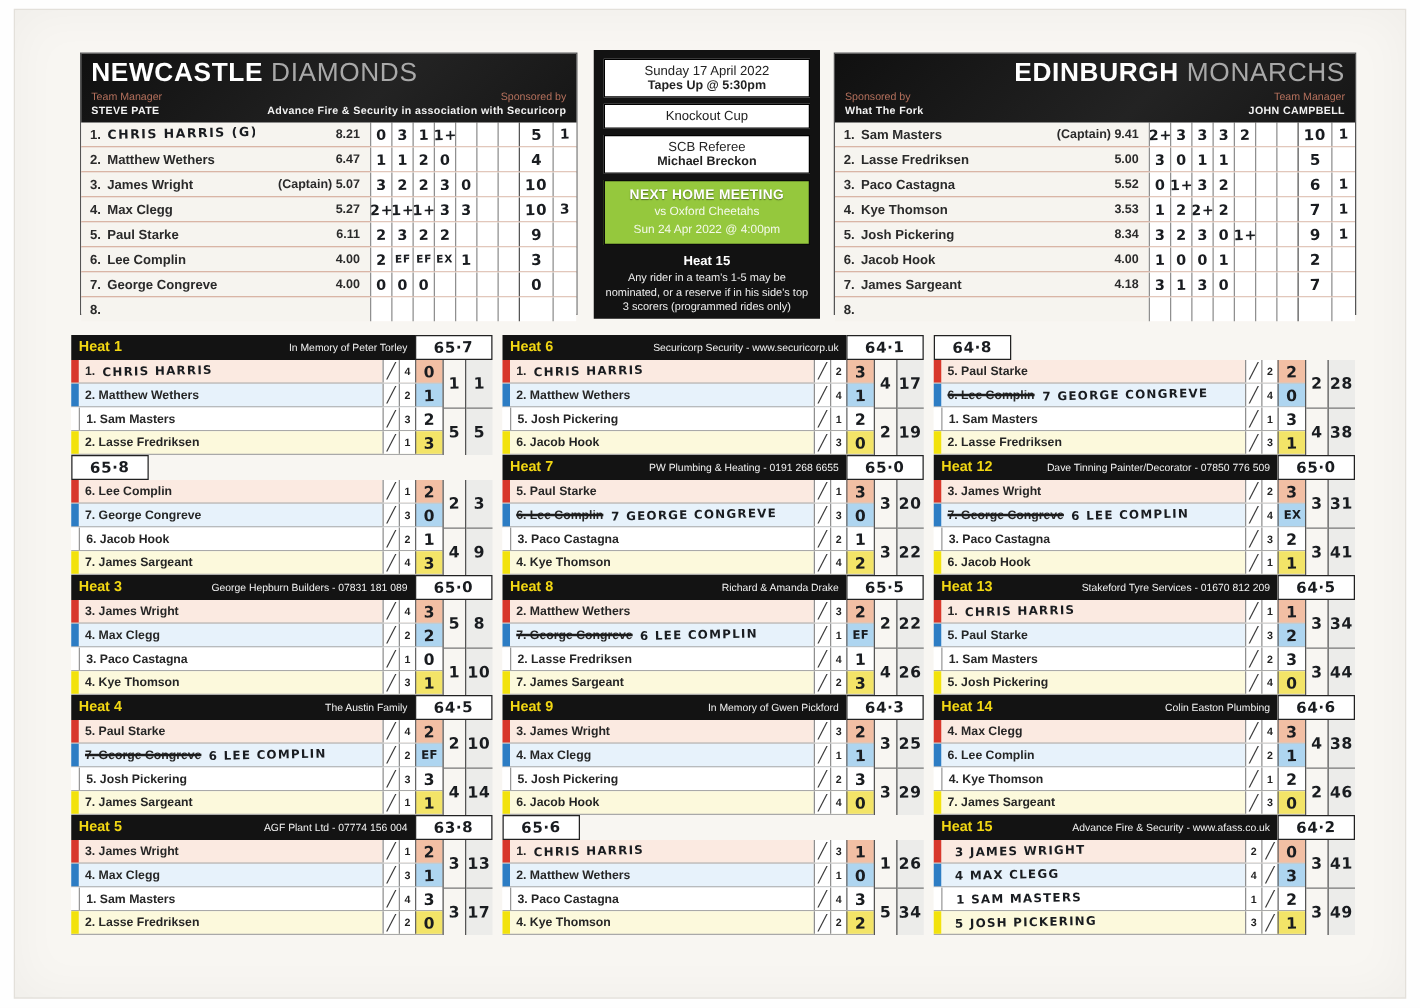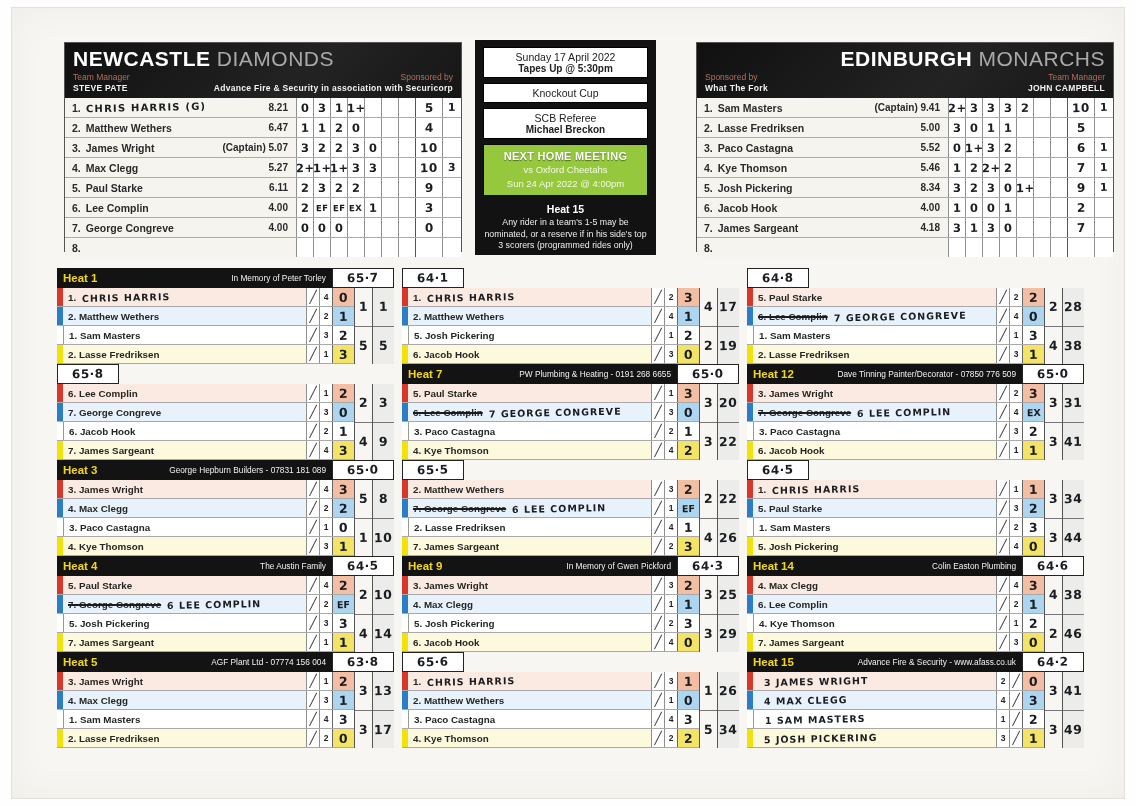--- a/index.html
+++ b/index.html
@@ -10,21 +10,21 @@
 
   
   .hw{font-family:"DejaVu Sans",sans-serif;font-weight:700;color:#191c20;display:inline-block;
       transform:rotate(-1.2deg);letter-spacing:.5px;}
   .hw-name{font-size:10px;letter-spacing:1.2px;}
   .slash{font-family:"DejaVu Sans",sans-serif;color:#3a3a3a;font-size:12px;font-weight:400;}
 
   
   .team-panel{position:absolute;top:42px;height:208px;background:#fff;border:1px solid #555;}
   .team-panel.home{left:64px;width:396px;}
-  .team-panel.away{left:696px;width:416px;}
+  .team-panel.away{left:667px;width:416px;}
   .tp-head{height:55px;background:linear-gradient(135deg,#101010,#232323 60%,#161616);
            color:#fff;position:relative;padding:4px 8px 0 8px;box-sizing:border-box;}
   .tp-title{font-size:21px;letter-spacing:.5px;line-height:24px;white-space:nowrap;}
   .tp-title .b{font-weight:800;color:#fff;text-align:right;}
   .tp-title .l{font-weight:300;color:#a9a9a9;}
   .tp-sub{position:absolute;bottom:4px;font-size:8.5px;line-height:11px;}
   .tp-sub .lbl{color:#b4705c;}
   .tp-sub .val{color:#f2f2f2;font-weight:700;letter-spacing:.3px;}
   .tp-head .right{right:8px;text-align:right;}
   .tp-head .left{left:8px;text-align:left;}
@@ -463,21 +463,21 @@
           </div>
           <div class="r-bonus">
             <span class="hw">1</span>
           </div>
         </div>
         <div class="rider-row">
           <div class="r-name">
             <span class="r-num">4.</span>
             <span>Kye Thomson</span>
           </div>
-          <div class="r-avg">5.46</div>
+          <div class="r-avg">3.53</div>
           <div class="r-cells">
             <div class="r-cell">
               <span class="hw">1</span>
             </div>
             <div class="r-cell">
               <span class="hw">2</span>
             </div>
             <div class="r-cell">
               <span class="hw">2+</span>
             </div>
@@ -1065,20 +1065,24 @@
                   <span class="hw">17</span>
                 </div>
               </div>
             </div>
           </div>
         </div>
       </div>
       <div class="heat-col">
         <div class="heat">
           <div class="heat-head">
+            <div class="heat-bar">
+              <span class="heat-label">Heat 6</span>
+              <span class="heat-sponsor">Securicorp Security - www.securicorp.uk</span>
+            </div>
             <div class="heat-time">
               <span class="hw">64·1</span>
             </div>
           </div>
           <div class="heat-body">
             <div class="heat-rows">
               <div class="h-row" style="background: rgb(251, 234, 225);">
                 <div class="h-tab" style="background: rgb(216, 55, 43);"></div>
                 <div class="h-name">
                   <span>1. </span>
@@ -1249,20 +1253,24 @@
                 </div>
                 <div class="t-cell">
                   <span class="hw">22</span>
                 </div>
               </div>
             </div>
           </div>
         </div>
         <div class="heat">
           <div class="heat-head">
+            <div class="heat-bar">
+              <span class="heat-label">Heat 8</span>
+              <span class="heat-sponsor">Richard &amp; Amanda Drake</span>
+            </div>
             <div class="heat-time">
               <span class="hw">65·5</span>
             </div>
           </div>
           <div class="heat-body">
             <div class="heat-rows">
               <div class="h-row" style="background: rgb(251, 234, 225);">
                 <div class="h-tab" style="background: rgb(216, 55, 43);"></div>
                 <div class="h-name">
                   <span>2. Matthew Wethers</span>
@@ -1708,20 +1716,24 @@
                 </div>
                 <div class="t-cell">
                   <span class="hw">41</span>
                 </div>
               </div>
             </div>
           </div>
         </div>
         <div class="heat">
           <div class="heat-head">
+            <div class="heat-bar">
+              <span class="heat-label">Heat 13</span>
+              <span class="heat-sponsor">Stakeford Tyre Services - 01670 812 209</span>
+            </div>
             <div class="heat-time">
               <span class="hw">64·5</span>
             </div>
           </div>
           <div class="heat-body">
             <div class="heat-rows">
               <div class="h-row" style="background: rgb(251, 234, 225);">
                 <div class="h-tab" style="background: rgb(216, 55, 43);"></div>
                 <div class="h-name">
                   <span>1. </span>

